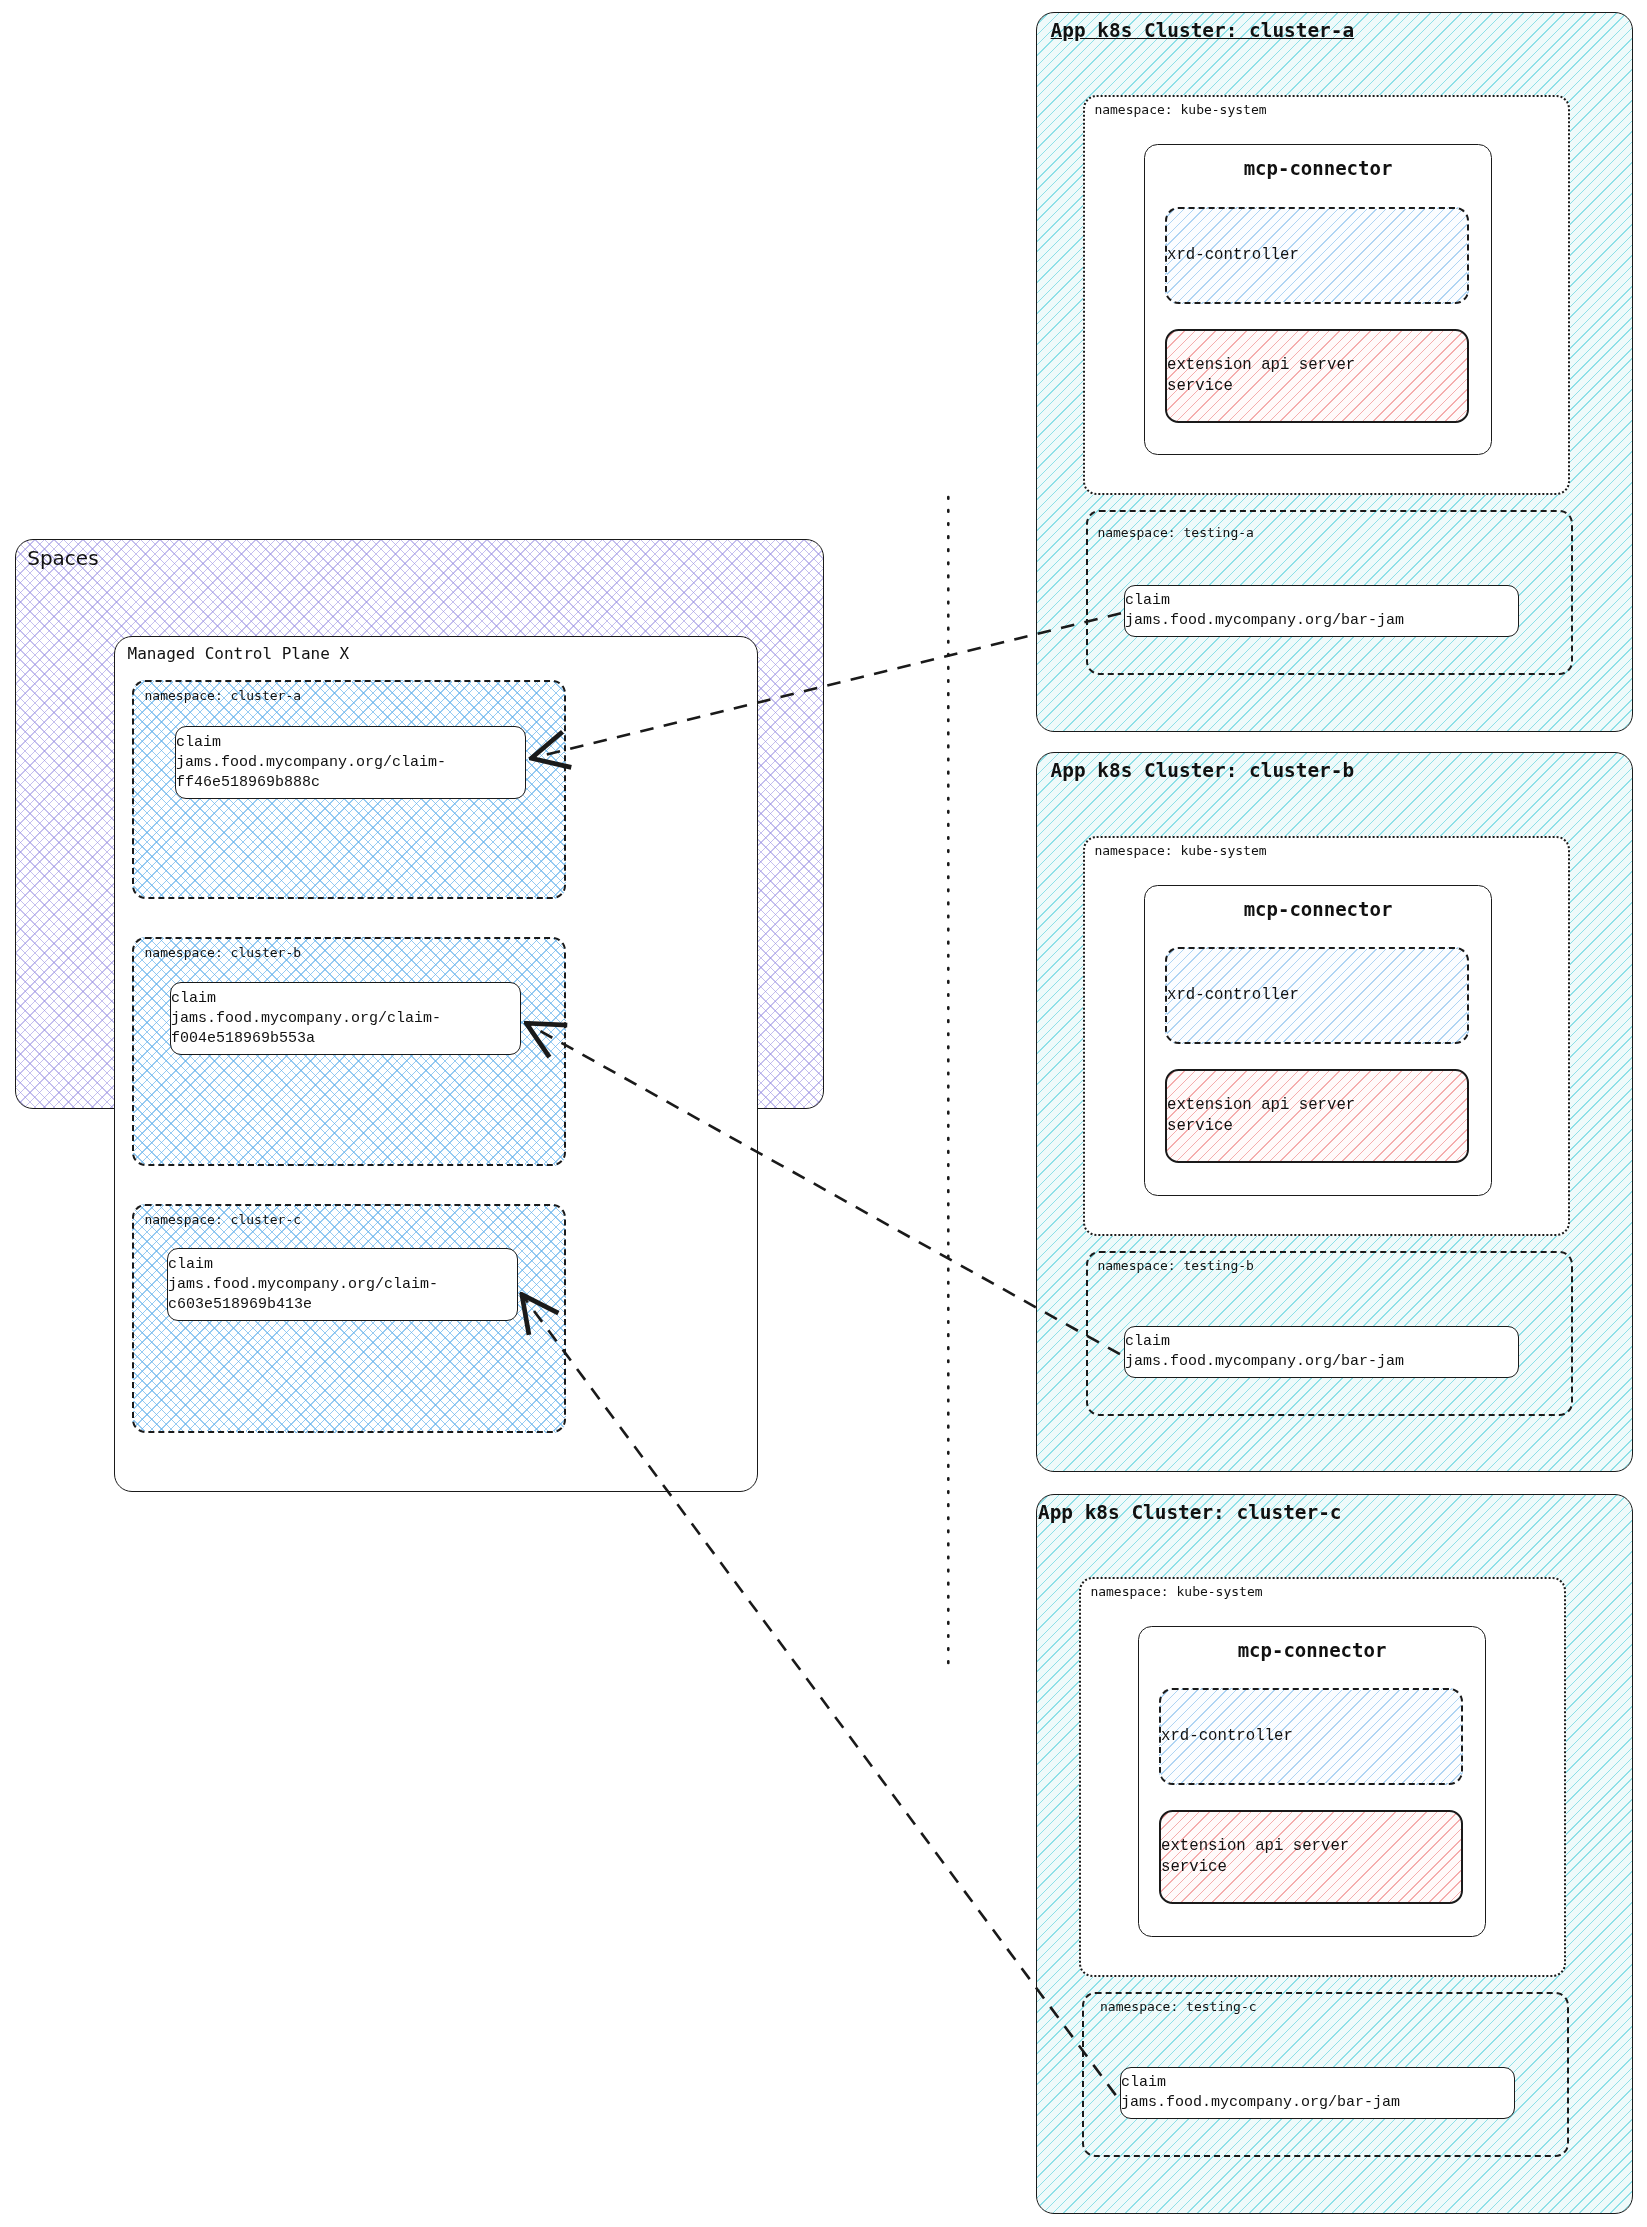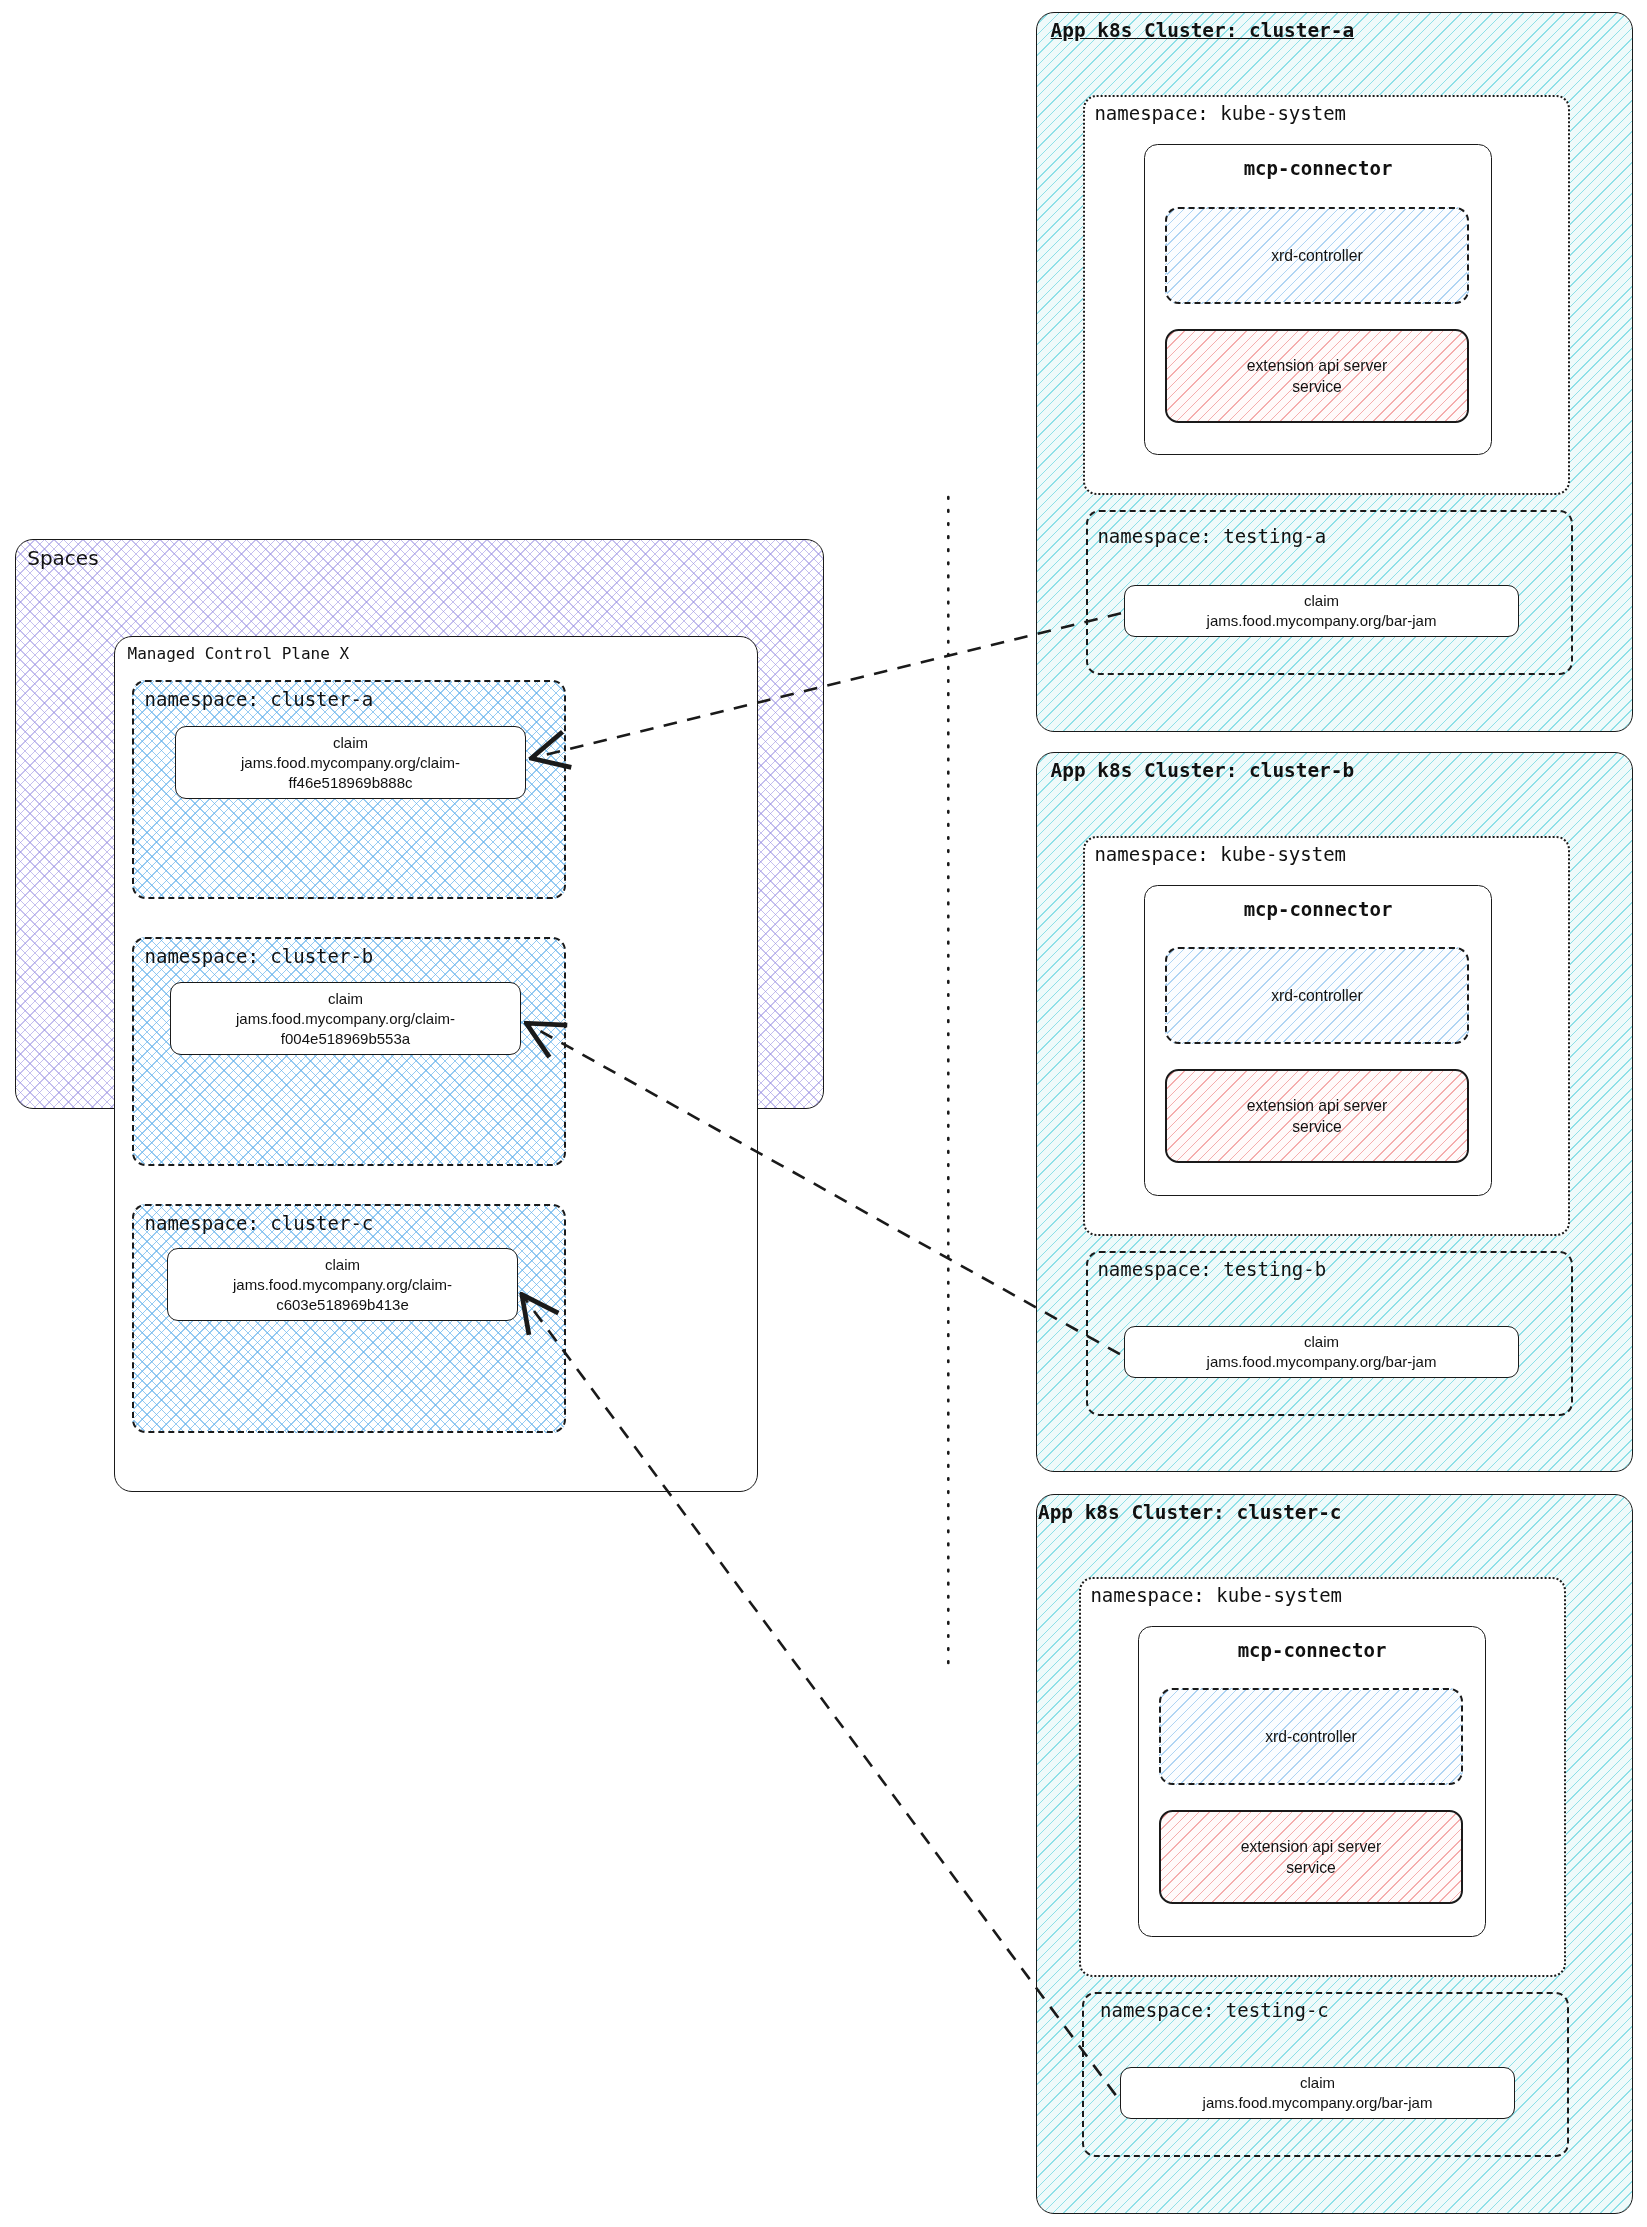--- a/index.html
+++ b/index.html
@@ -51,26 +51,26 @@
   .r-sm{border-radius:11px;}
 
   
   .lbl{
     position:absolute;white-space:pre;color:#111111;
     font-family:"DejaVu Sans Mono", monospace;
     line-height:1.12;
   }
   .lbl-spaces{font-family:"DejaVu Sans", sans-serif;font-size:20px;font-weight:400;}
   .lbl-mcp-x{font-size:16px;}
-  .lbl-ns{font-size:19px;}
+  .lbl-ns{font-size:13px;}
   .lbl-cluster{font-size:19.4px;font-weight:bold;}
   .lbl-center{
     position:absolute;left:0;right:0;top:50%;transform:translateY(-50%);
-    text-align:center;white-space:pre-line;color:#111111;
-    font-family:Liberation Sans, sans-serif;line-height:1.35;font-size:15.7px;
+    text-align:left;white-space:pre-line;color:#111111;
+    font-family:Liberation Mono, monospace;line-height:1.35;font-size:15.7px;
   }
   .lbl-top-center{
     position:absolute;left:0;right:0;text-align:center;white-space:pre;
     color:#111111;font-family:"DejaVu Sans Mono", monospace;
     font-size:19px;font-weight:bold;
   }
   .claim-txt{font-size:15px;}
 
   svg.overlay{position:absolute;left:0;top:0;width:1647px;height:2227px;pointer-events:none;}
 </style>

